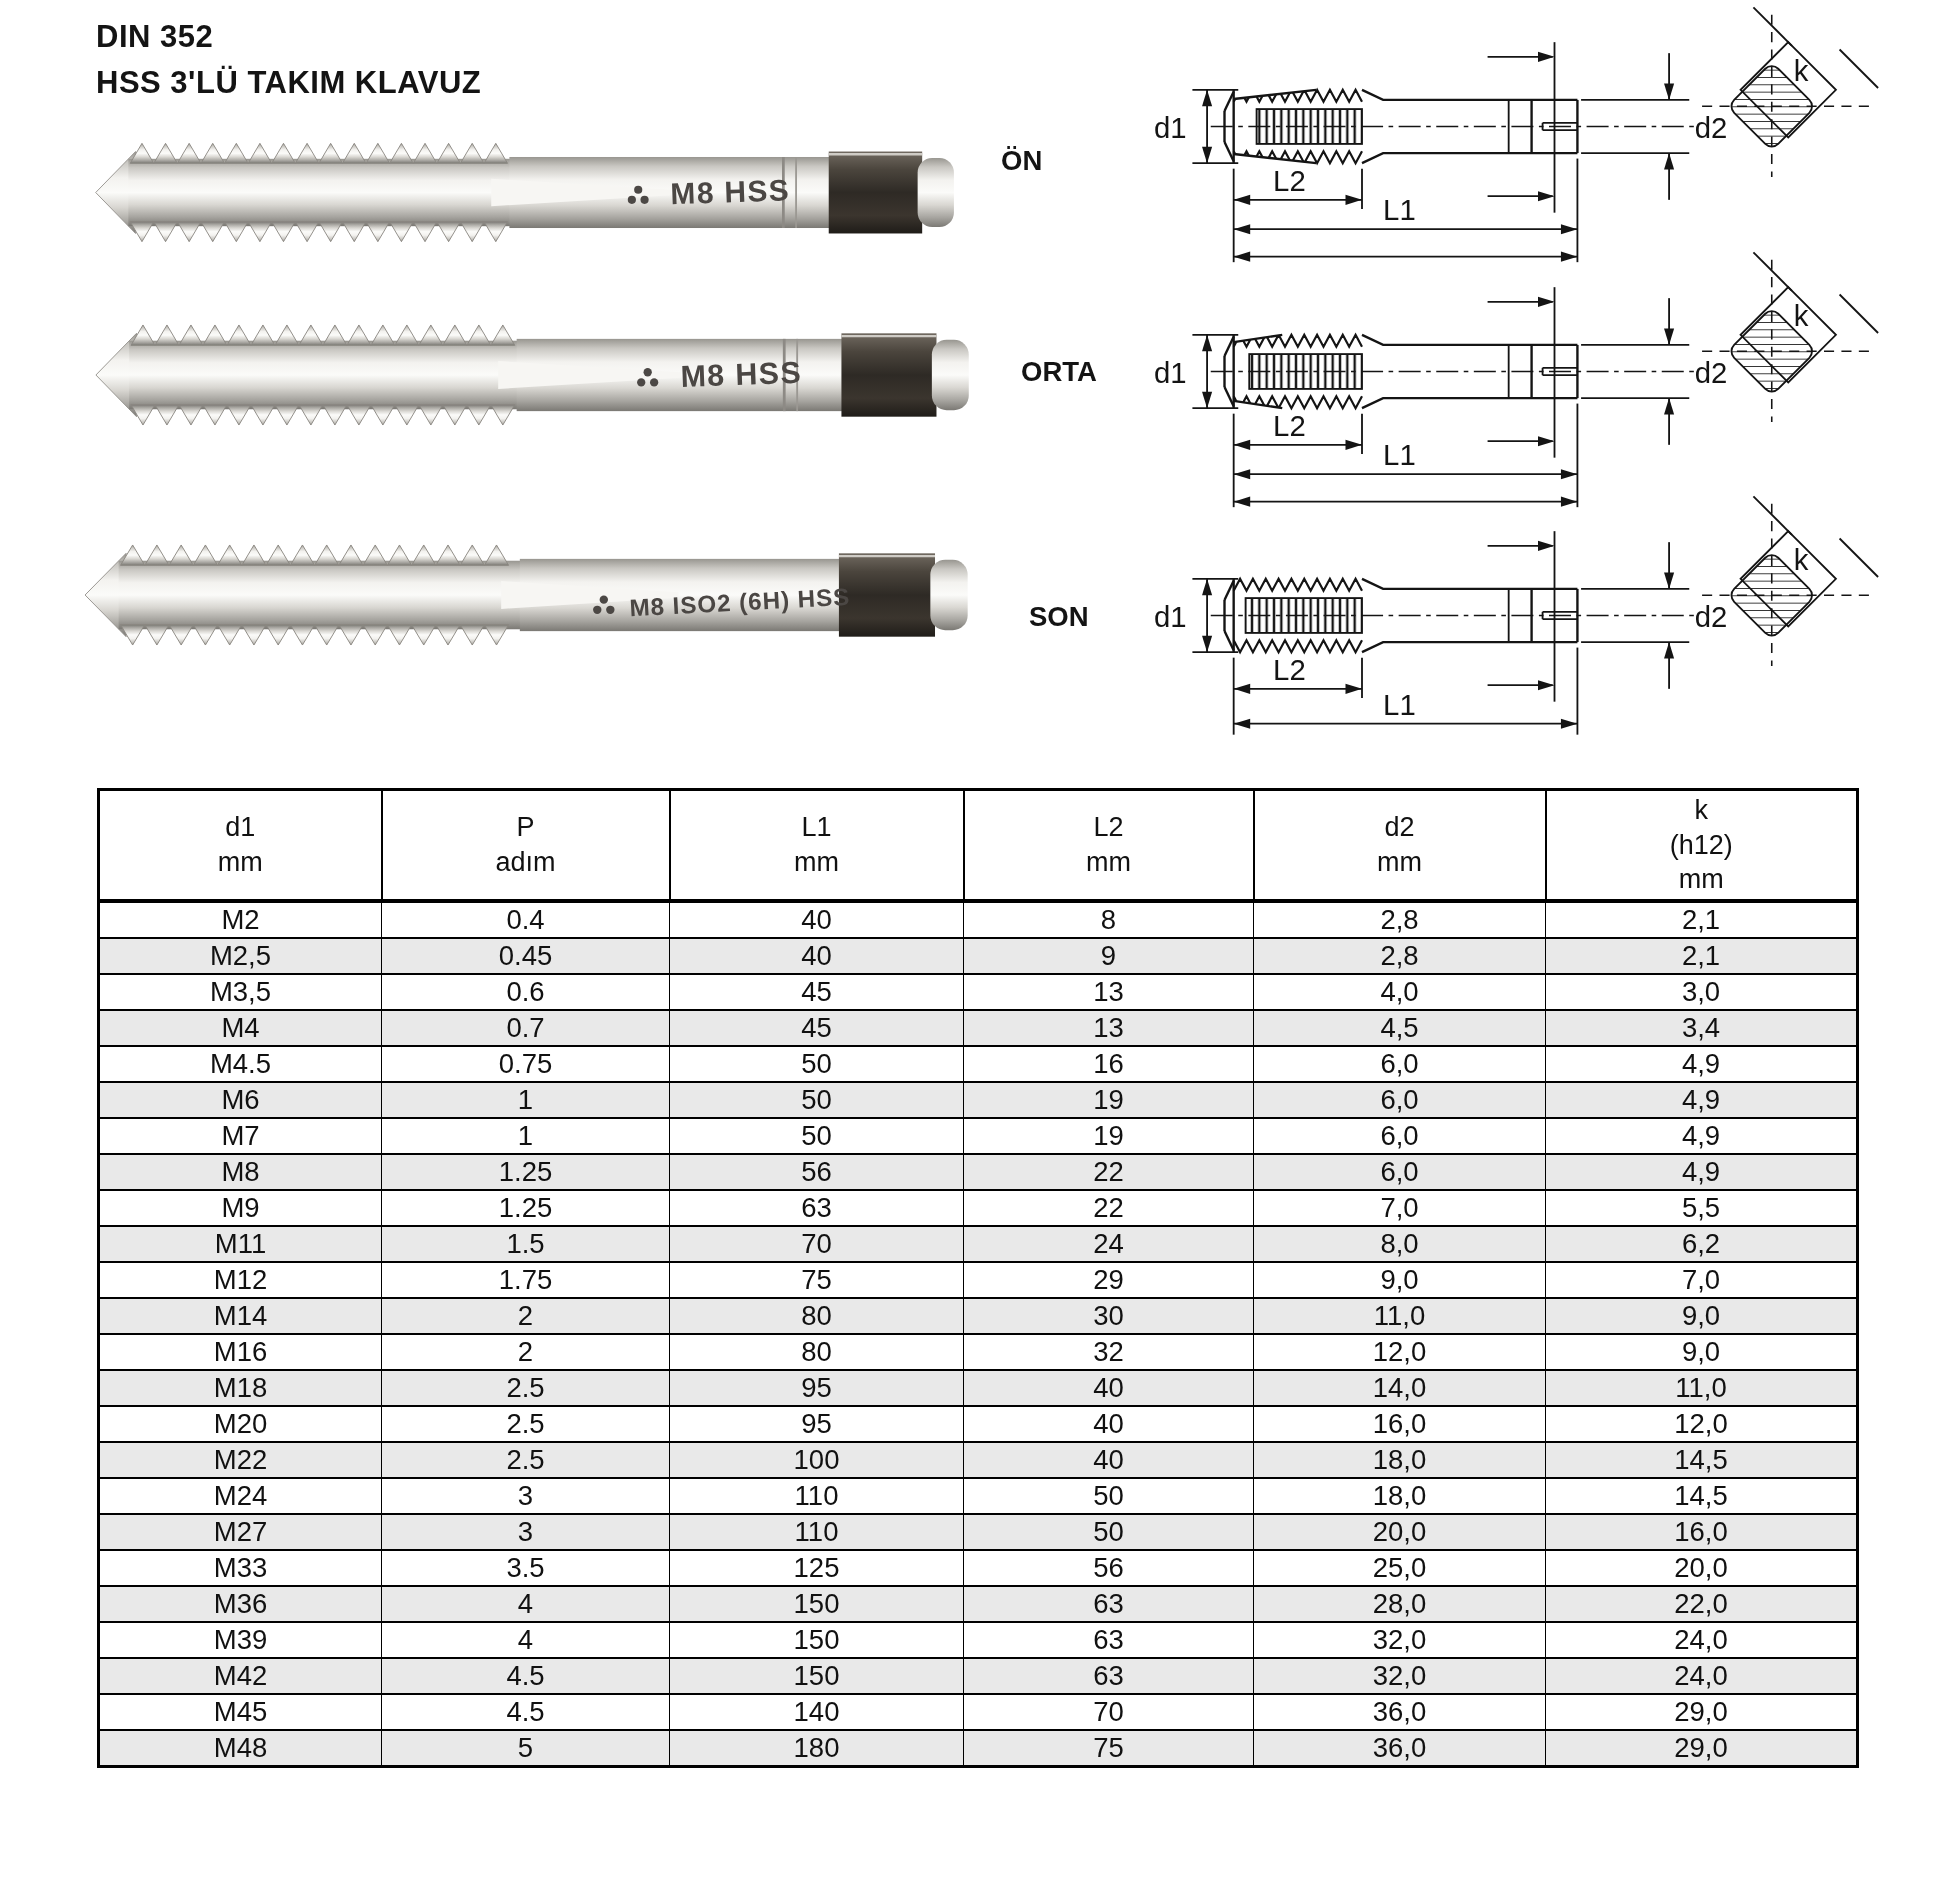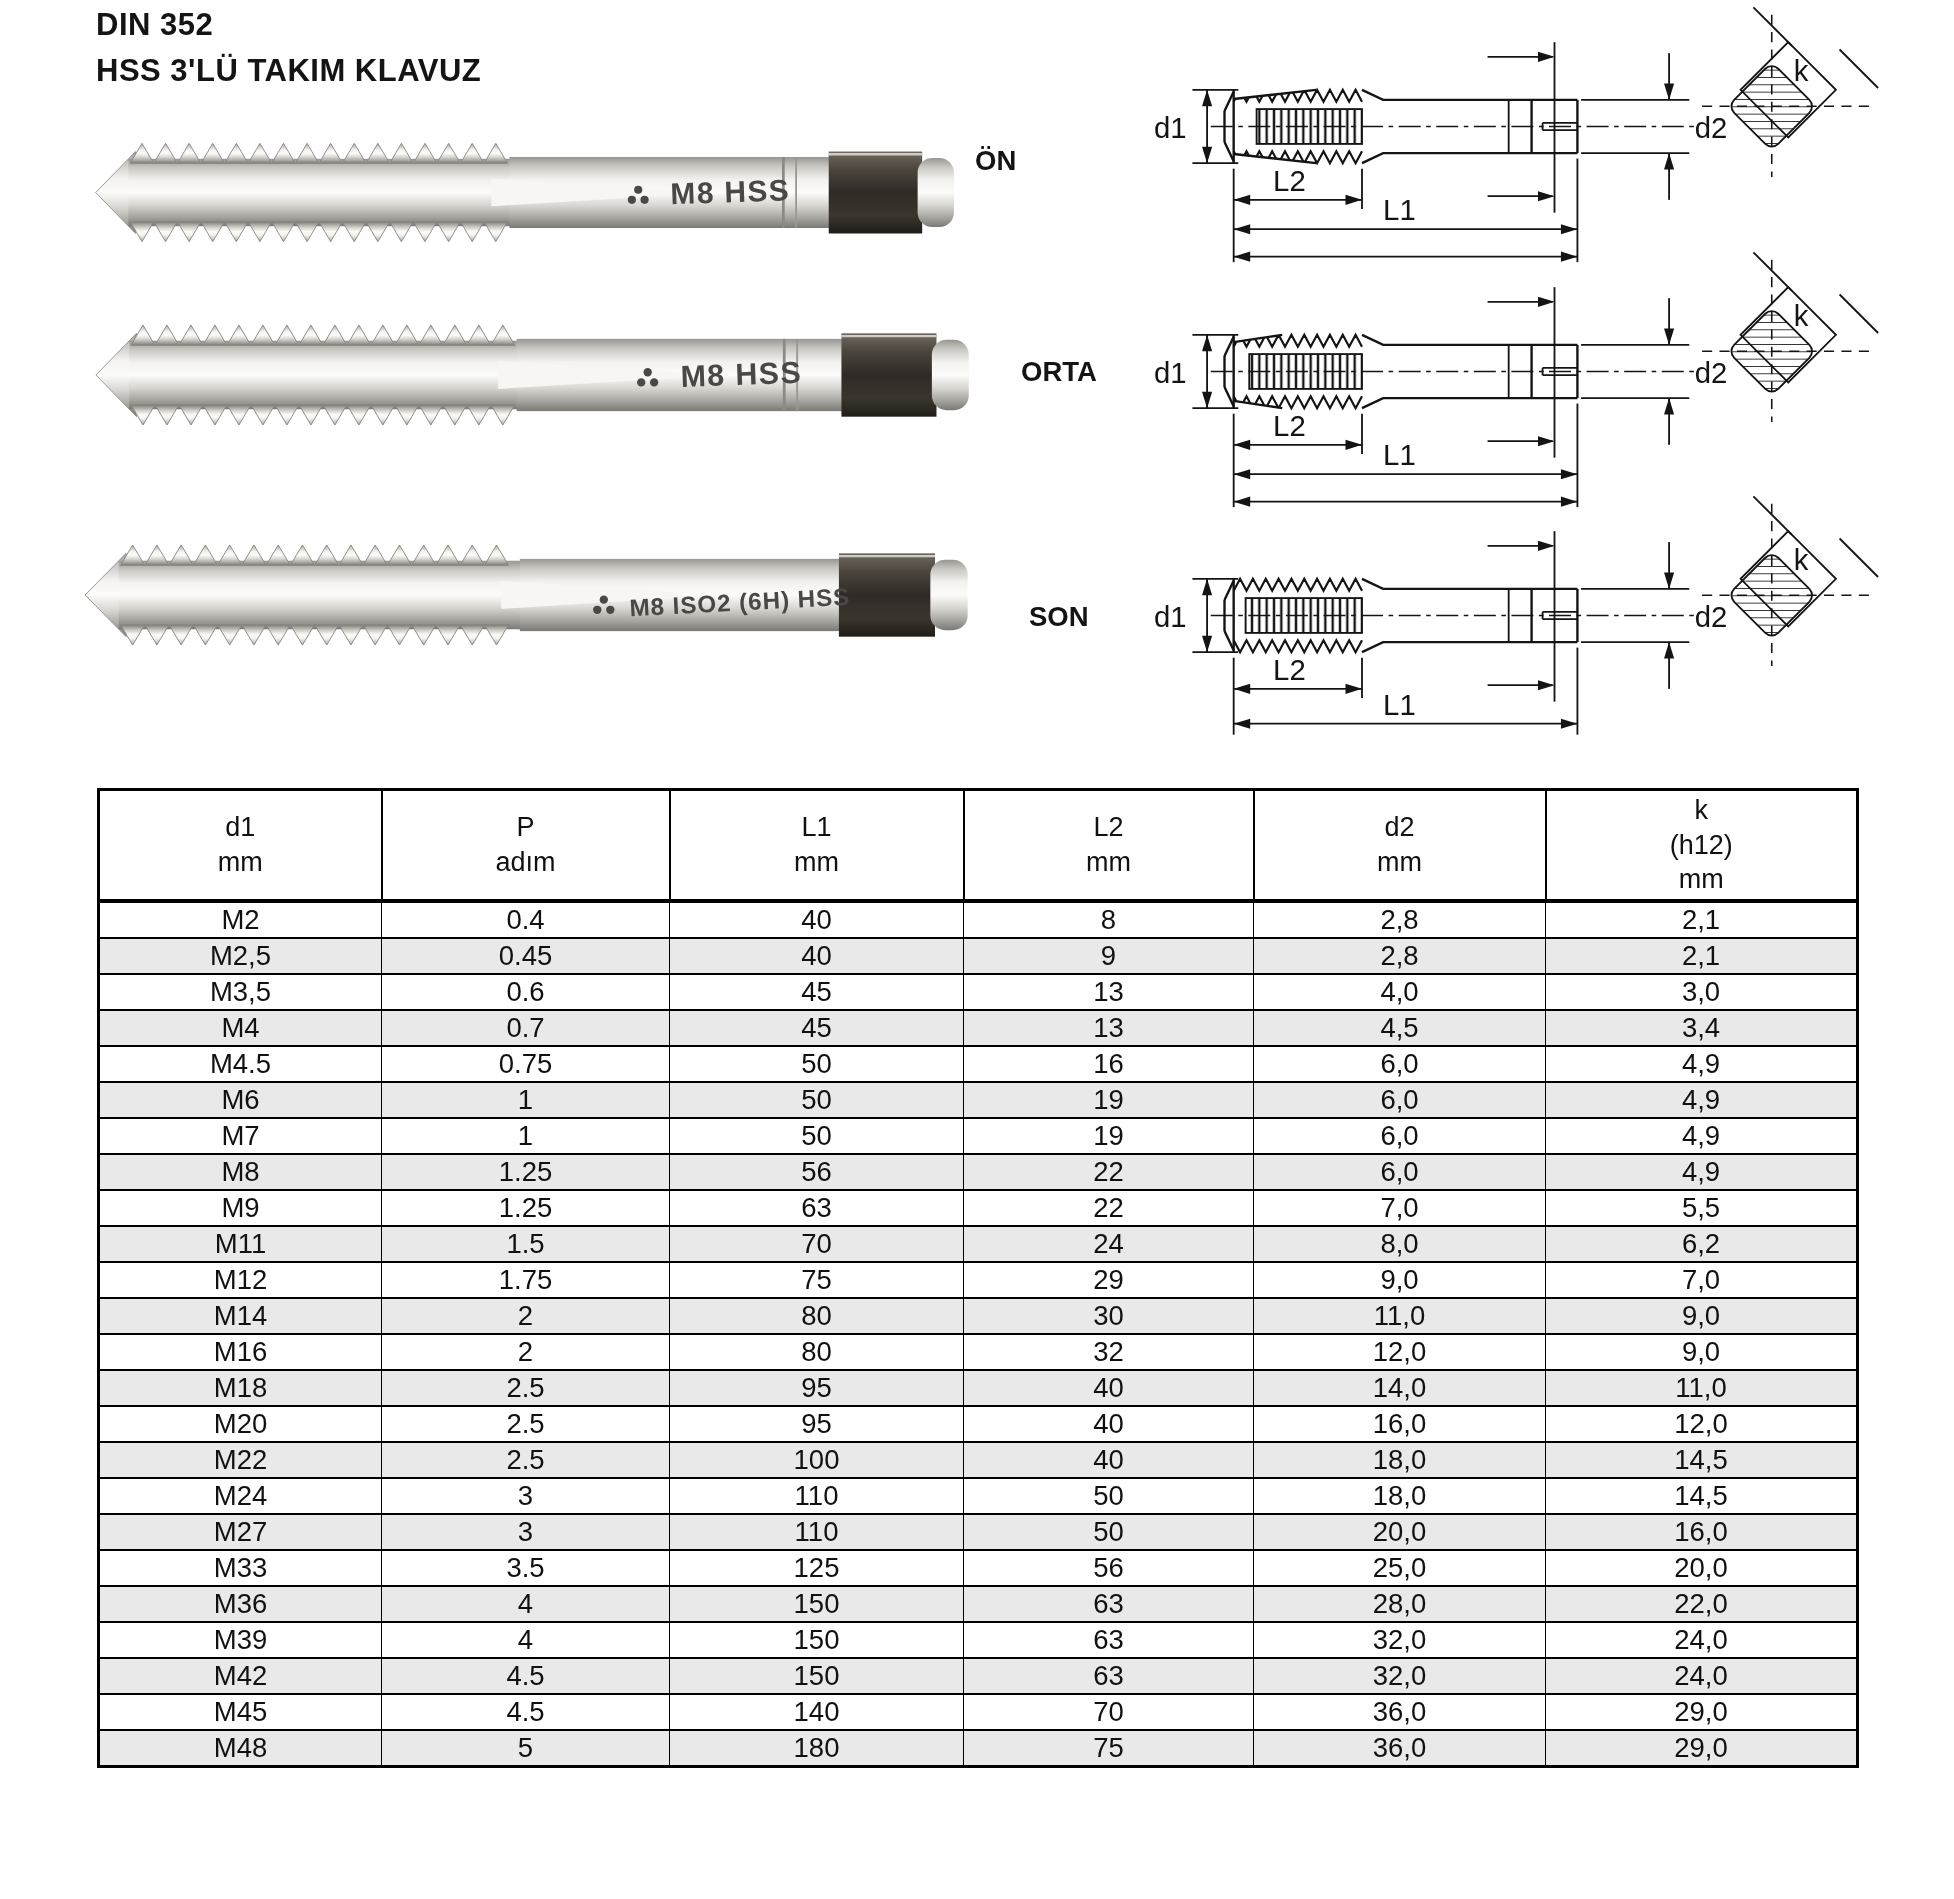--- a/index.html
+++ b/index.html
@@ -1,19 +1,19 @@
 <!DOCTYPE html>
 <html style="font-size:14.7px"><head>
 <meta charset="utf-8">
 <style>
   html,body{margin:0;padding:0;background:#fff;}
   body{width:1954px;height:1899px;position:relative;overflow:hidden;
        font-family:"Liberation Sans",sans-serif;color:#111;}
   .title-line{position:absolute;left:96px;font-weight:bold;font-size:31px;
-              letter-spacing:0.5px;color:#141414;}
+              letter-spacing:0.5px;color:#141414;margin-top:12px;}
   .diag-label{position:absolute;font-weight:bold;font-size:27.5px;color:#141414;}
   .diag{position:absolute;left:1146px;width:806px;height:275px;}
   
   .s1{stroke:#141414;stroke-width:2;fill:none;}
   .s2{stroke:#141414;stroke-width:2.6;fill:none;}
   .cl{stroke:#141414;stroke-width:1.6;stroke-dasharray:24 6 5 6;fill:none;}
   .dash{stroke:#141414;stroke-width:1.7;stroke-dasharray:11 8;fill:none;}
   .dim{font-size:32px;fill:#141414;font-family:"Liberation Sans",sans-serif;}
   .teeth{stroke:#141414;stroke-width:2.4;fill:none;}
   .ah{fill:#141414;stroke:none;}
@@ -123,21 +123,21 @@
   <line x1="822" y1="53" x2="925" y2="53" stroke="#cfccc6" stroke-width="2.5"></line>
   <rect x="920" y="57" width="40" height="76" rx="16" fill="url(#gm)"></rect>
   <g>
     <circle class="dot" cx="570" cy="100" r="4.5"></circle>
       <circle class="dot" cx="563" cy="111" r="4.5"></circle>
       <circle class="dot" cx="577" cy="111" r="4.5"></circle>
   </g>
   <text class="marksmall" x="598" y="118" transform="rotate(-3 598 118)">M8 ISO2 (6H) HSS</text>
 </svg>
 
-<div class="diag-label" style="left:975px;top:145px">ÖN</div>
+<div class="diag-label" style="left:1001px;top:145px">ÖN</div>
 <div class="diag-label" style="left:1021px;top:356px">ORTA</div>
 <div class="diag-label" style="left:1029px;top:601px">SON</div>
 
 <svg class="diag" style="top:-11px" viewBox="0 0 878 300">
   <use href="#teeth" class="teeth" transform="translate(95,123)"></use>
   <use href="#teeth" class="teeth" transform="translate(95,177) scale(1,-1)"></use>
   <rect x="120" y="131" width="115" height="38" fill="url(#vband)" stroke="#141414" stroke-width="2"></rect>
   <polygon points="92,103 185,103 185,110 92,121" fill="#fff"></polygon>
   <line x1="95" y1="120" x2="185" y2="110" class="s2"></line>
   <polygon points="92,197 185,197 185,190 92,179" fill="#fff"></polygon>

